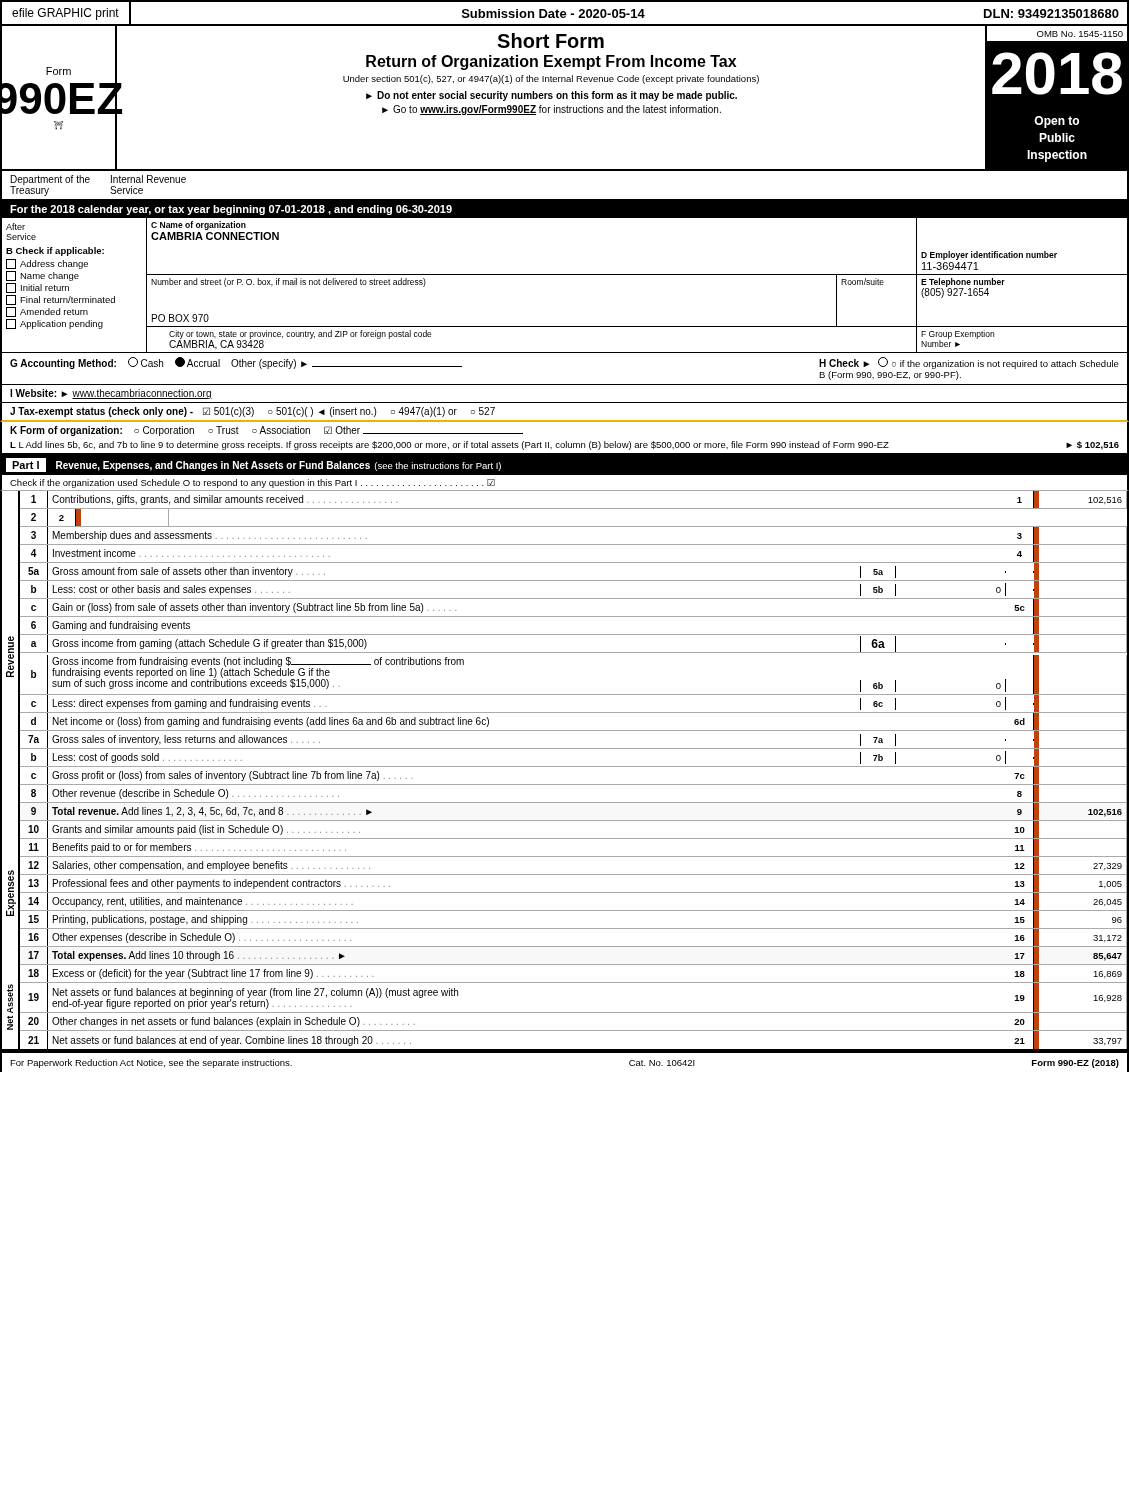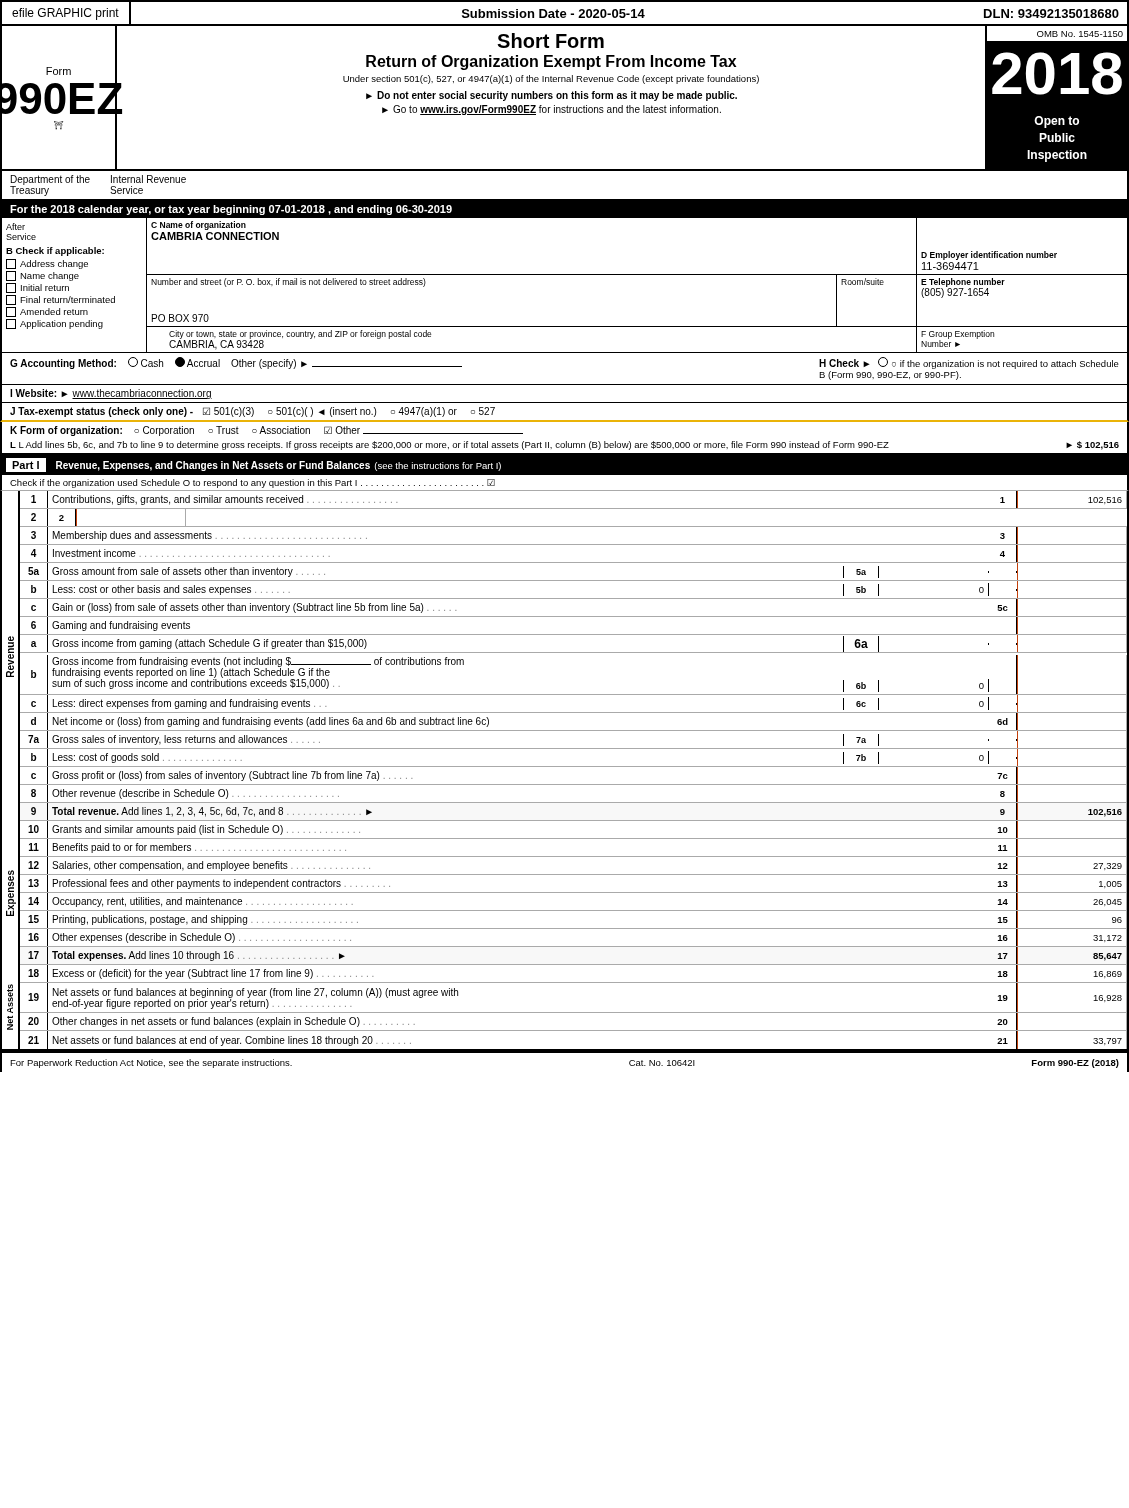--- a/index.html
+++ b/index.html
@@ -84,22 +84,22 @@
       display: flex;
       align-items: center;
       justify-content: center;
     }
     .desc {
       flex: 1;
       padding: 1px 4px;
       font-size: 10px;
     }
     .amt {
-      width: 110px;
-      border-left: 1px solid #c2410c;
+      width: 93px;
+      border-left: 5px solid #c2410c;
       border-right: 1px solid #aaa;
       text-align: right;
       padding: 1px 4px;
       font-size: 9.5px;
       align-self: stretch;
       display: flex;
       align-items: center;
       justify-content: flex-end;
       flex-shrink: 0;
     }

